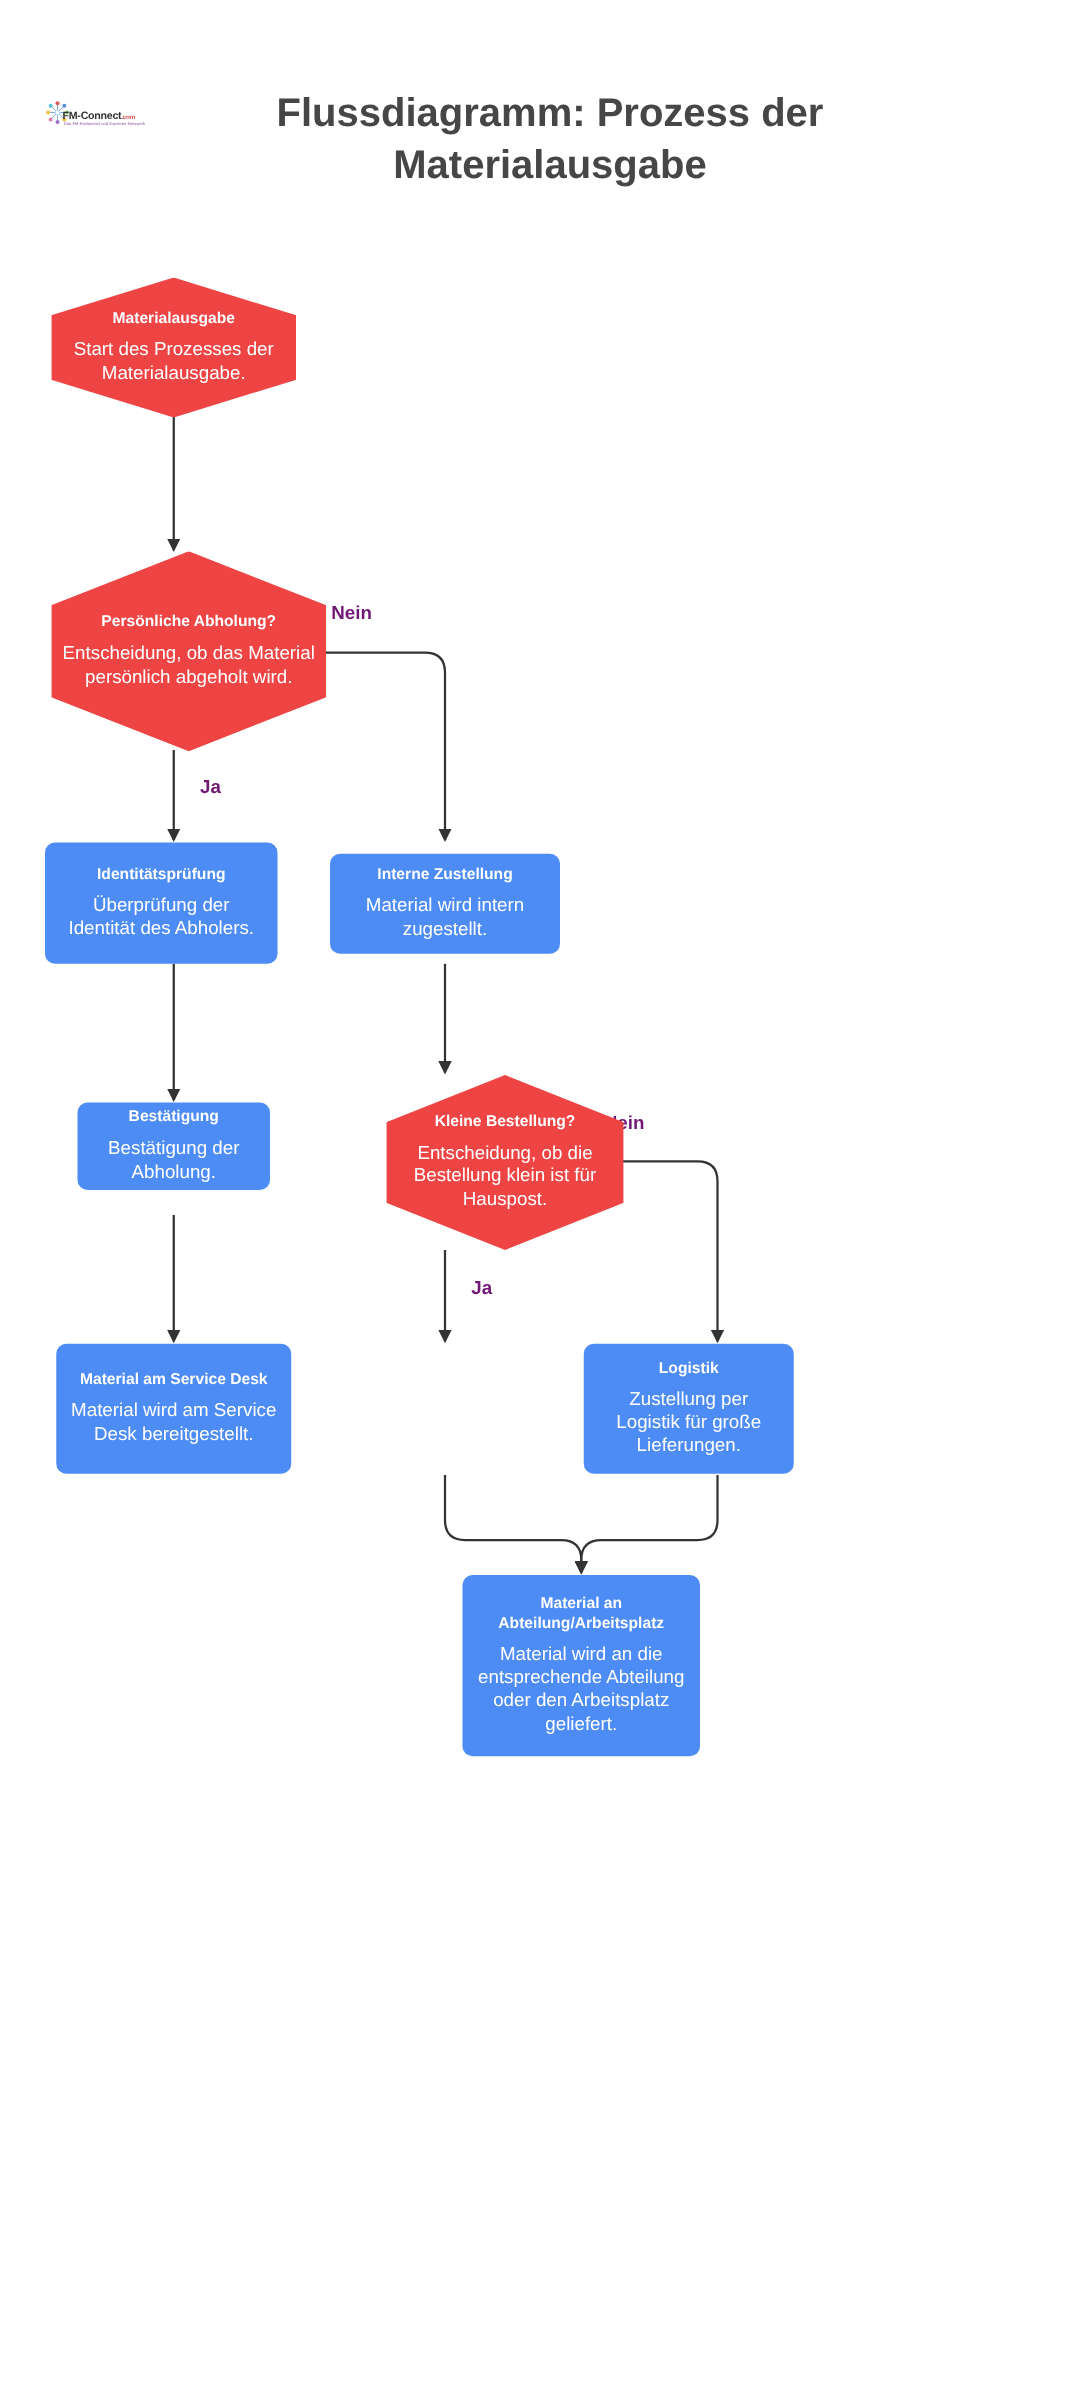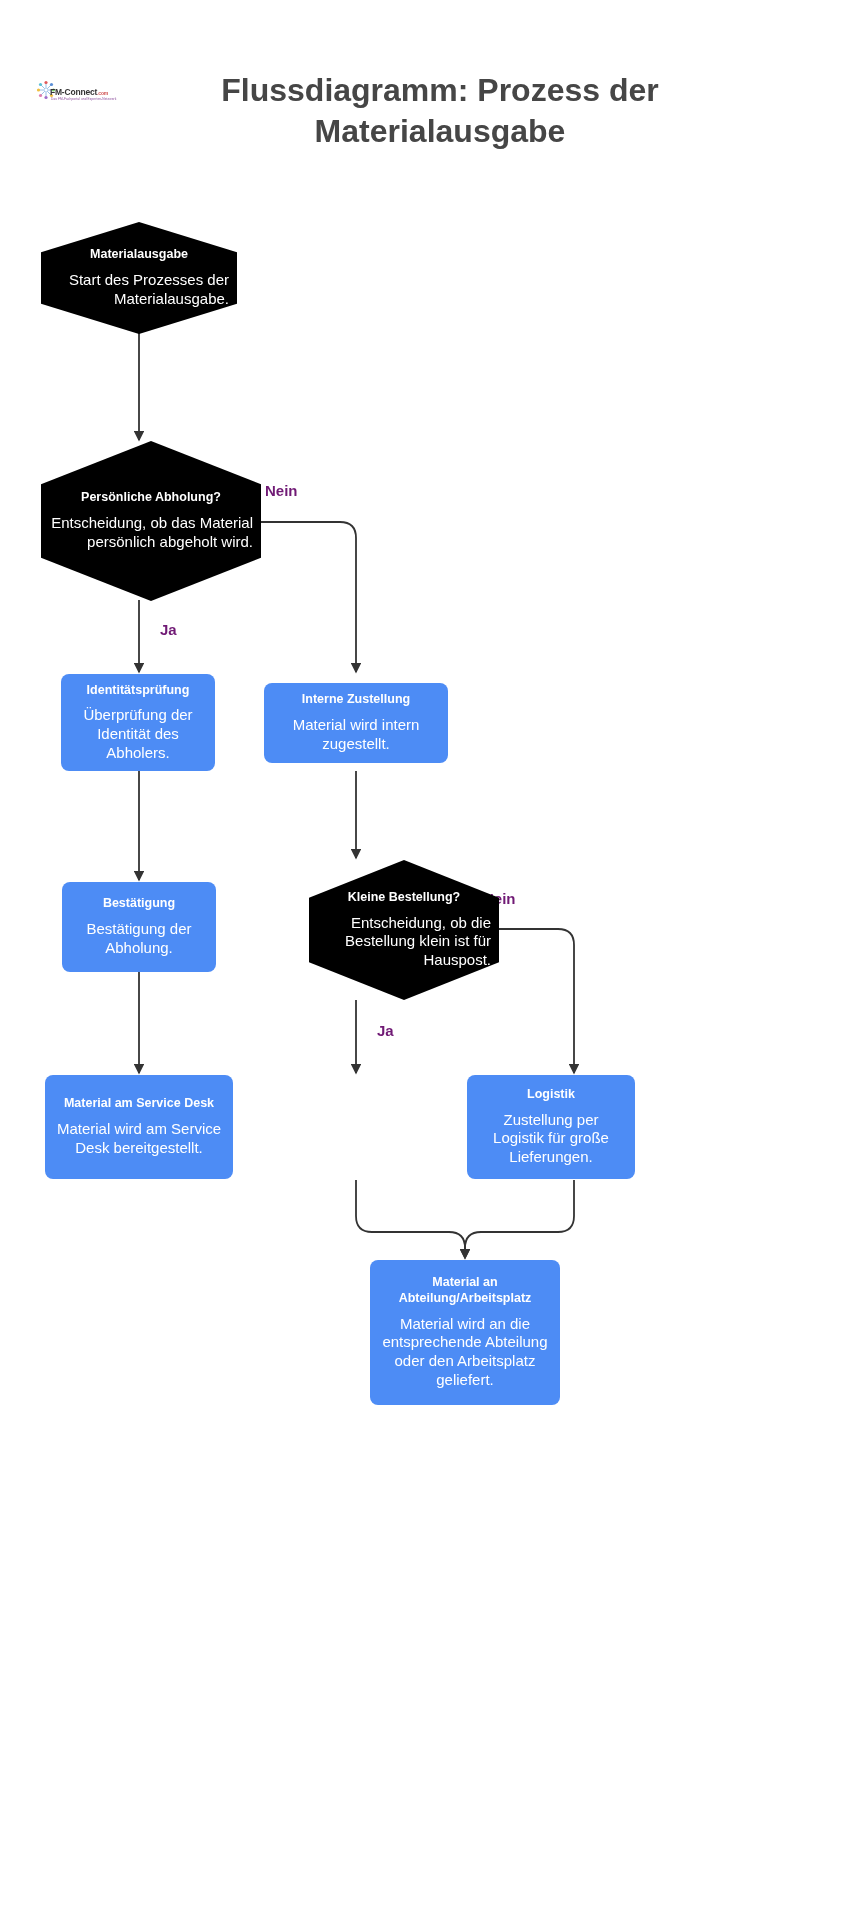--- a/index.html
+++ b/index.html
@@ -109,24 +109,23 @@
     font-size: 15px;
     line-height: 1.25;
     font-weight: normal;
   }
   .node.rect {
     background: #4d8cf5;
     border-radius: 8px;
     padding: 12px 10px;
   }
   .node.hex {
-    background: #000000;
+    background: #ef4444;
     clip-path: polygon(50% 0%, 100% 27%, 100% 73%, 50% 100%, 0% 73%, 0% 27%);
     padding: 10px 8px;
-    text-align: right;
   }
 
   .edge-label {
     position: absolute;
     font-size: 15px;
     color: #701a75;
     white-space: nowrap;
     font-weight: bold;
   }
 </style>
@@ -204,31 +203,31 @@
   <div class="node hex" style="left:41px; top:222px; width:196px; height:112px;">
     <div class="n-title">Materialausgabe</div>
     <div class="n-desc">Start des Prozesses der Materialausgabe.</div>
   </div>
 
   <div class="node hex" style="left:41px; top:441px; width:220px; height:160px;">
     <div class="n-title">Persönliche Abholung?</div>
     <div class="n-desc">Entscheidung, ob das Material persönlich abgeholt wird.</div>
   </div>
 
-  <div class="node rect" style="left:61px; top:674px; width:154px; height:97px;">
+  <div class="node rect" style="left:36px; top:674px; width:186px; height:97px;">
     <div class="n-title">Identitätsprüfung</div>
     <div class="n-desc">Überprüfung der Identität des Abholers.</div>
   </div>
 
   <div class="node rect" style="left:264px; top:683px; width:184px; height:80px;">
     <div class="n-title">Interne Zustellung</div>
     <div class="n-desc">Material wird intern zugestellt.</div>
   </div>
 
-  <div class="node rect" style="left:62px; top:882px; width:154px; height:90px;">
+  <div class="node rect" style="left:62px; top:882px; width:154px; height:70px;">
     <div class="n-title">Bestätigung</div>
     <div class="n-desc">Bestätigung der Abholung.</div>
   </div>
 
   <div class="node hex" style="left:261px; top:860px; width:190px; height:140px;margin-left:48px;">
     <div class="n-title">Kleine Bestellung?</div>
     <div class="n-desc">Entscheidung, ob die Bestellung klein ist für Hauspost.</div>
   </div>
 
   <div class="node rect" style="left:45px; top:1075px; width:188px; height:104px;">

